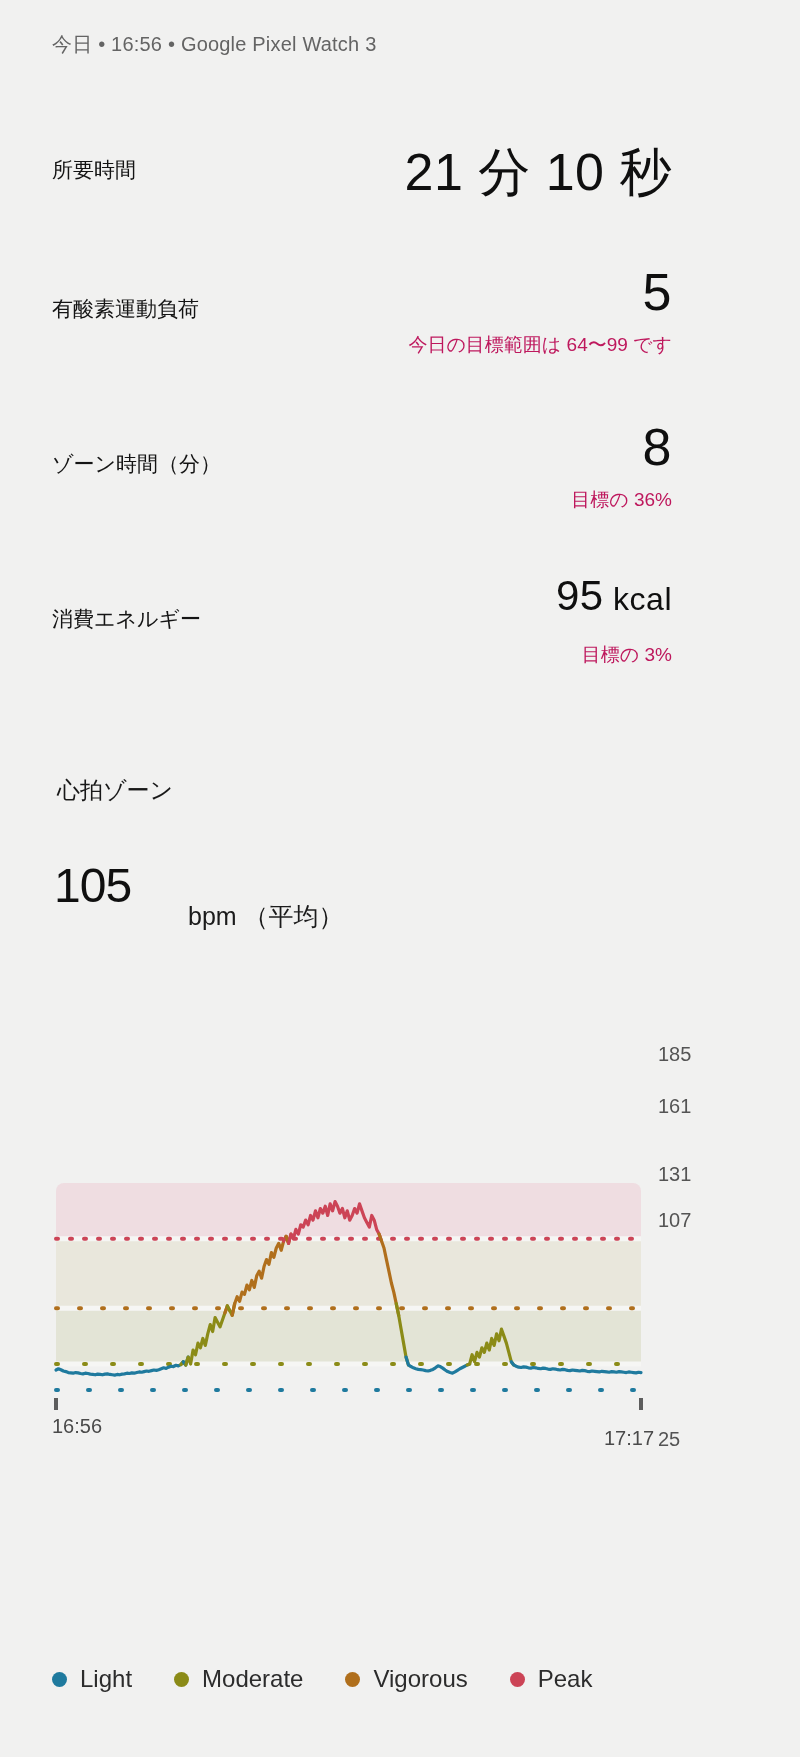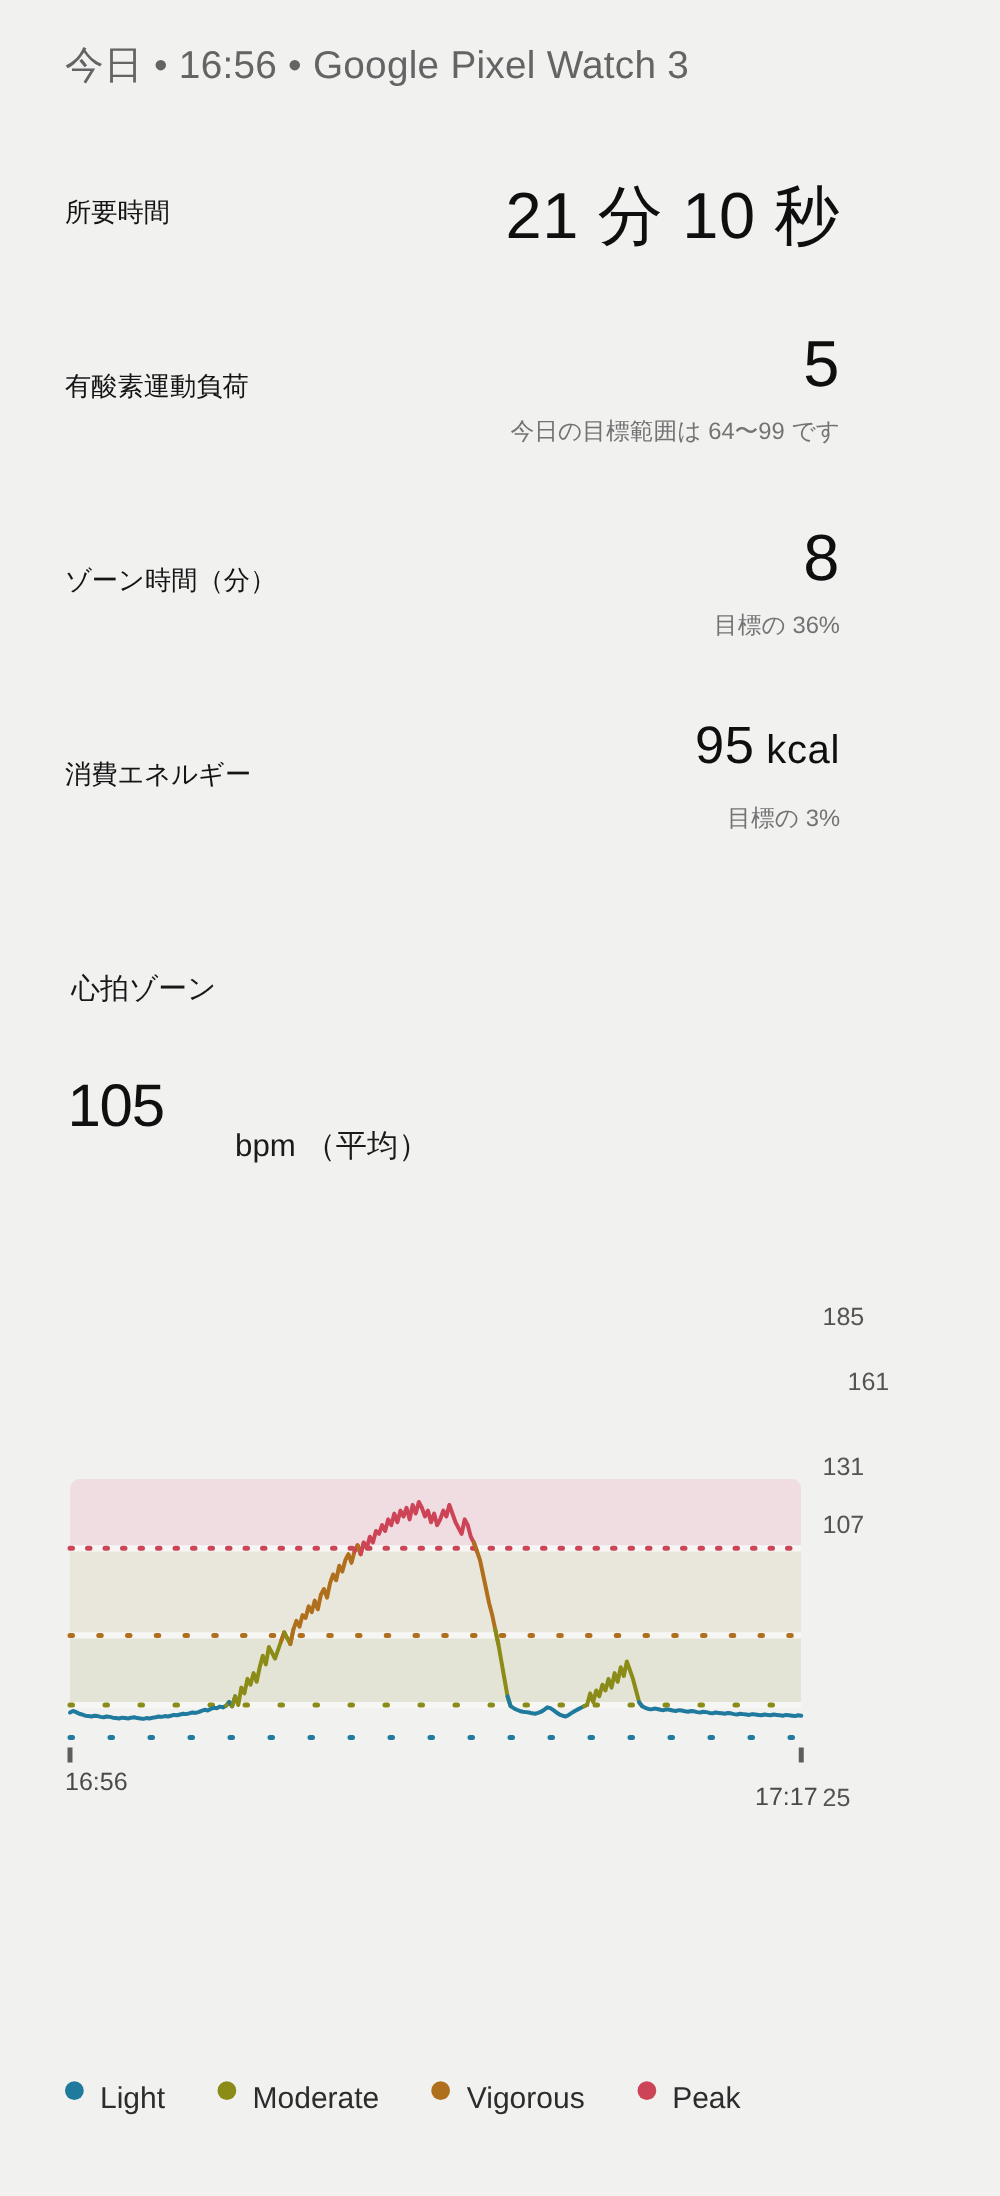--- a/index.html
+++ b/index.html
@@ -13,21 +13,21 @@
     position: relative;
     font-family: "Liberation Sans", "DejaVu Sans", sans-serif;
     color: #1f1f1f;
     overflow: hidden;
   }
 
   .header {
     position: absolute;
     left: 52px;
     top: 31px;
-    font-size: 31px;
+    font-size: 20px;
     color: #646464;
     letter-spacing: 0.2px;
     white-space: nowrap;
   }
 
   
   .row {
     position: absolute;
     left: 0;
     width: 800px;
@@ -51,21 +51,21 @@
   }
   .row-value .unit {
     font-size: 32px;
   }
   .row-sub {
     position: absolute;
     right: 128px;
     text-align: right;
     white-space: nowrap;
     font-size: 19px;
-    color: #737373;
+    color: #be185d;
   }
 
   
   #row-duration { top: 138px; }
   #row-duration .row-label { top: 18px; }
   #row-duration .row-value { top: 0px; }
 
   #row-aerobic { top: 262px; }
   #row-aerobic .row-label { top: 33px; }
   #row-aerobic .row-value { top: 0px; }
@@ -135,21 +135,21 @@
   .legend {
     position: absolute;
     left: 52px;
     top: 1665px;
     display: flex;
     align-items: center;
     gap: 0px;
   }
   .legend-item {
     display: flex;
-    align-items: flex-start;
+    align-items: center;
     margin-right: 42px;
   }
   .legend-dot {
     width: 15px;
     height: 15px;
     border-radius: 50%;
     margin-right: 13px;
     flex: none;
   }
   .legend-label {
@@ -223,21 +223,21 @@
       <path d="M288.53,213.33L290.98,204.05L293.43,208.69L295.87,199.41L298.32,204.05L300.77,194.77L303.22,197.09L305.67,190.13L308.11,194.77L310.56,185.49L313.01,190.13L315.46,180.85L317.90,187.81L320.35,178.53L322.80,183.17L325.25,176.21L327.69,185.49L330.14,173.88L332.59,180.85L335.04,171.56L337.49,176.21L339.93,183.17L342.38,178.53L344.83,187.81L347.28,180.85L349.72,190.13L352.17,185.49L354.62,178.53L357.07,183.17L359.51,173.88L361.96,180.85L364.41,187.81L366.86,192.45L369.31,197.09L371.75,185.49L374.20,190.13L376.65,199.41L379.10,204.05L381.54,211.01" fill="none" stroke="#cc4456" stroke-width="3.2" stroke-linejoin="round" stroke-linecap="round"></path>
       <path d="M379.10,204.05L381.54,211.01L383.99,217.97L386.44,229.58L388.89,241.18L391.33,252.78L393.78,262.06L396.23,273.67L398.68,285.27" fill="none" stroke="#b06f1c" stroke-width="3.2" stroke-linejoin="round" stroke-linecap="round"></path>
       <path d="M396.23,273.67L398.68,285.27L401.13,299.19L403.57,313.12L406.02,327.04L408.47,334.95" fill="none" stroke="#8b8b17" stroke-width="3.2" stroke-linejoin="round" stroke-linecap="round"></path>
       <path d="M406.02,327.04L408.47,334.95L410.92,336.54L413.36,337.80L415.81,338.76L418.26,339.39L420.71,339.71L423.15,340.02L425.60,340.66L428.05,340.98L430.50,340.34L432.95,339.39L435.39,337.80L437.84,335.90L440.29,336.54L442.74,338.12L445.18,340.02L447.63,341.61L450.08,342.56L452.53,343.20L454.97,341.93L457.42,340.34L459.87,338.76L462.32,337.49L464.77,336.22L467.21,334.95L469.66,334.00" fill="none" stroke="#1f7a9e" stroke-width="3.2" stroke-linejoin="round" stroke-linecap="round"></path>
       <path d="M467.21,334.95L469.66,334.00L472.11,324.72L474.56,331.68L477.00,322.40L479.45,327.04L481.90,317.76L484.35,322.40L486.79,313.12L489.24,320.08L491.69,308.47L494.14,315.44L496.59,303.83L499.03,310.79L501.48,299.19L503.93,306.15L506.38,313.12L508.82,322.40L511.27,331.68L513.72,334.95" fill="none" stroke="#8b8b17" stroke-width="3.2" stroke-linejoin="round" stroke-linecap="round"></path>
       <path d="M511.27,331.68L513.72,334.95L516.17,336.22L518.62,337.17L521.06,337.49L523.51,336.85L525.96,337.17L528.41,337.80L530.85,338.12L533.30,337.49L535.75,337.80L538.20,338.44L540.64,338.76L543.09,338.12L545.54,338.44L547.99,339.07L550.44,339.39L552.88,338.76L555.33,339.07L557.78,339.71L560.23,340.02L562.67,339.39L565.12,339.71L567.57,340.34L570.02,340.66L572.46,340.02L574.91,340.34L577.36,340.66L579.81,340.98L582.26,340.34L584.70,340.66L587.15,341.29L589.60,341.61L592.05,340.98L594.49,341.29L596.94,341.61L599.39,341.93L601.84,341.29L604.28,341.61L606.73,341.93L609.18,342.24L611.63,341.61L614.08,341.93L616.52,342.24L618.97,341.61L621.42,341.93L623.87,342.24L626.31,342.56L628.76,341.93L631.21,342.24L633.66,342.56L636.10,342.88L638.55,342.24L641.00,342.56" fill="none" stroke="#1f7a9e" stroke-width="3.2" stroke-linejoin="round" stroke-linecap="round"></path>
     </svg>
 </div>
 
 <div class="ylabel" id="yl-0" style="left:658px; top:1043px;">185</div>
-<div class="ylabel" id="yl-1" style="left:658px; top:1095px;margin-left:20px;">161</div>
+<div class="ylabel" id="yl-1" style="left:658px; top:1095px;">161</div>
 <div class="ylabel" id="yl-2" style="left:658px; top:1163px;">131</div>
 <div class="ylabel" id="yl-3" style="left:658px; top:1209px;">107</div>
 <div class="ylabel" id="yl-4" style="left:658px; top:1380px;margin-top:48px;">25</div>
 
 <div class="xlabel" style="left:52px; top:1415px;">16:56</div>
 <div class="xlabel" style="left:604px; top:1415px;margin-top:12px;">17:17</div>
 
 <div class="legend">
   <div class="legend-item">
     <span class="legend-dot" id="lg-dot-0" style="background: rgb(31, 122, 158);"></span>

